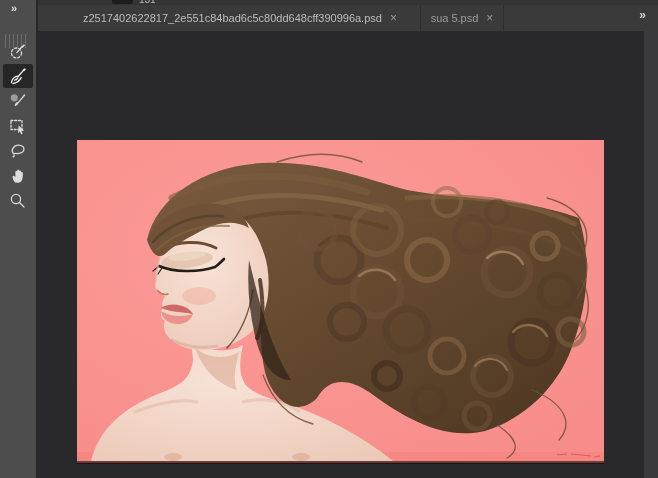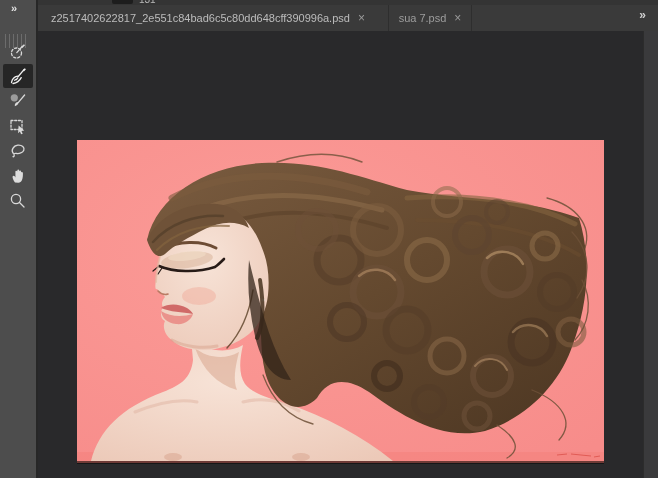--- a/index.html
+++ b/index.html
@@ -38,20 +38,21 @@
   
   .tabbar{
     position:absolute;left:38px;top:0;width:620px;height:31px;
     background:#343434;z-index:4;
   }
   .tabbar-row{position:absolute;left:0;bottom:0;width:100%;height:26px;background:#3a3a3a;}
   .tab{
     position:absolute;bottom:0;height:26px;display:flex;align-items:center;
     box-sizing:border-box;padding:0 8px 0 13px;cursor:pointer;overflow:hidden;
     border-right:1px solid #2e2e2e;
+    margin-left:32px;
   }
   .tab-label{
     font-size:11px;color:#bcbcbc;white-space:nowrap;overflow:hidden;
   }
   .tab-close{
     margin-left:8px;font-size:12px;color:#9a9a9a;line-height:1;cursor:pointer;flex:0 0 auto;
   }
   .tab-1{left:0;width:351px;}
   .tab-2{left:351px;width:83px;justify-content:center;padding:0 8px;}
   .tab-2 .tab-label{color:#9d9d9d;}
@@ -169,21 +170,21 @@
 
 <div class="tabbar">
   <div class="tabbar-row"></div>
 
   <div class="tab tab-1">
     <span class="tab-label">z2517402622817_2e551c84bad6c5c80dd648cff390996a.psd</span>
     <span class="tab-close">×</span>
   </div>
 
   <div class="tab tab-2">
-    <span class="tab-label">sua 7.psd</span>
+    <span class="tab-label">sua 5.psd</span>
     <span class="tab-close">×</span>
   </div>
 
 
   <div class="tab-overflow">»</div>
 </div>
 
 <div class="top-sliver-knob"></div>
 <div class="top-sliver-value">131</div>
 

